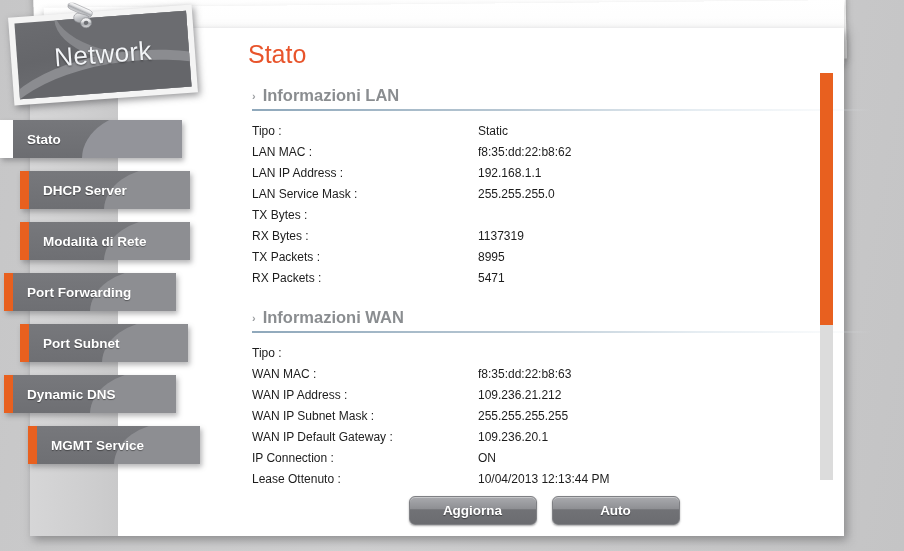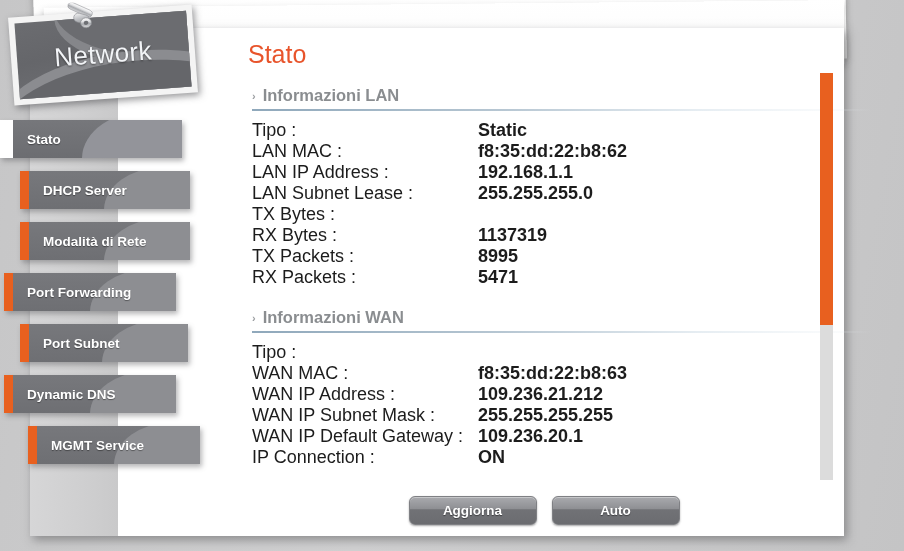--- a/index.html
+++ b/index.html
@@ -267,32 +267,31 @@
     height: 2px;
     width: 100%;
     background: linear-gradient(90deg, #8fa8bb 0%, #b6c6d2 40%, #e6edf2 72%, rgba(255,255,255,0) 100%);
     margin-bottom: 9px;
   }
 
   .row {
     display: flex;
     height: 21px;
     align-items: center;
-    font-size: 18px;
+    font-size: 12px;
     color: #1c1c1c;
   }
   .row .k {
     width: 226px;
     flex: 0 0 226px;
     white-space: nowrap;
   }
   .row .v {
     flex: 1 1 auto;
     white-space: nowrap;
-    font-weight: bold;
   }
 
   
   #button-bar {
     position: absolute;
     left: 0;
     right: 0;
     top: 468px;
     display: flex;
     justify-content: center;
@@ -367,21 +366,21 @@
         </div>
         <div class="row">
           <div class="k">LAN MAC :</div>
           <div class="v">f8:35:dd:22:b8:62</div>
         </div>
         <div class="row">
           <div class="k">LAN IP Address :</div>
           <div class="v">192.168.1.1</div>
         </div>
         <div class="row">
-          <div class="k">LAN Subnet Lease :</div>
+          <div class="k">LAN Service Mask :</div>
           <div class="v">255.255.255.0</div>
         </div>
         <div class="row">
           <div class="k">TX Bytes :</div>
         </div>
         <div class="row">
           <div class="k">RX Bytes :</div>
           <div class="v">1137319</div>
         </div>
         <div class="row">
@@ -416,20 +415,24 @@
           <div class="k">WAN IP Subnet Mask :</div>
           <div class="v">255.255.255.255</div>
         </div>
         <div class="row">
           <div class="k">WAN IP Default Gateway :</div>
           <div class="v">109.236.20.1</div>
         </div>
         <div class="row">
           <div class="k">IP Connection :</div>
           <div class="v">ON</div>
+        </div>
+        <div class="row">
+          <div class="k">Lease Ottenuto :</div>
+          <div class="v">10/04/2013 12:13:44 PM</div>
         </div>
       </div>
 
       <div id="button-bar">
         <div class="btn">Aggiorna</div>
         <div class="btn">Auto</div>
       </div>
 
       <div id="scrollbar">
         <div id="scroll-track"></div>

